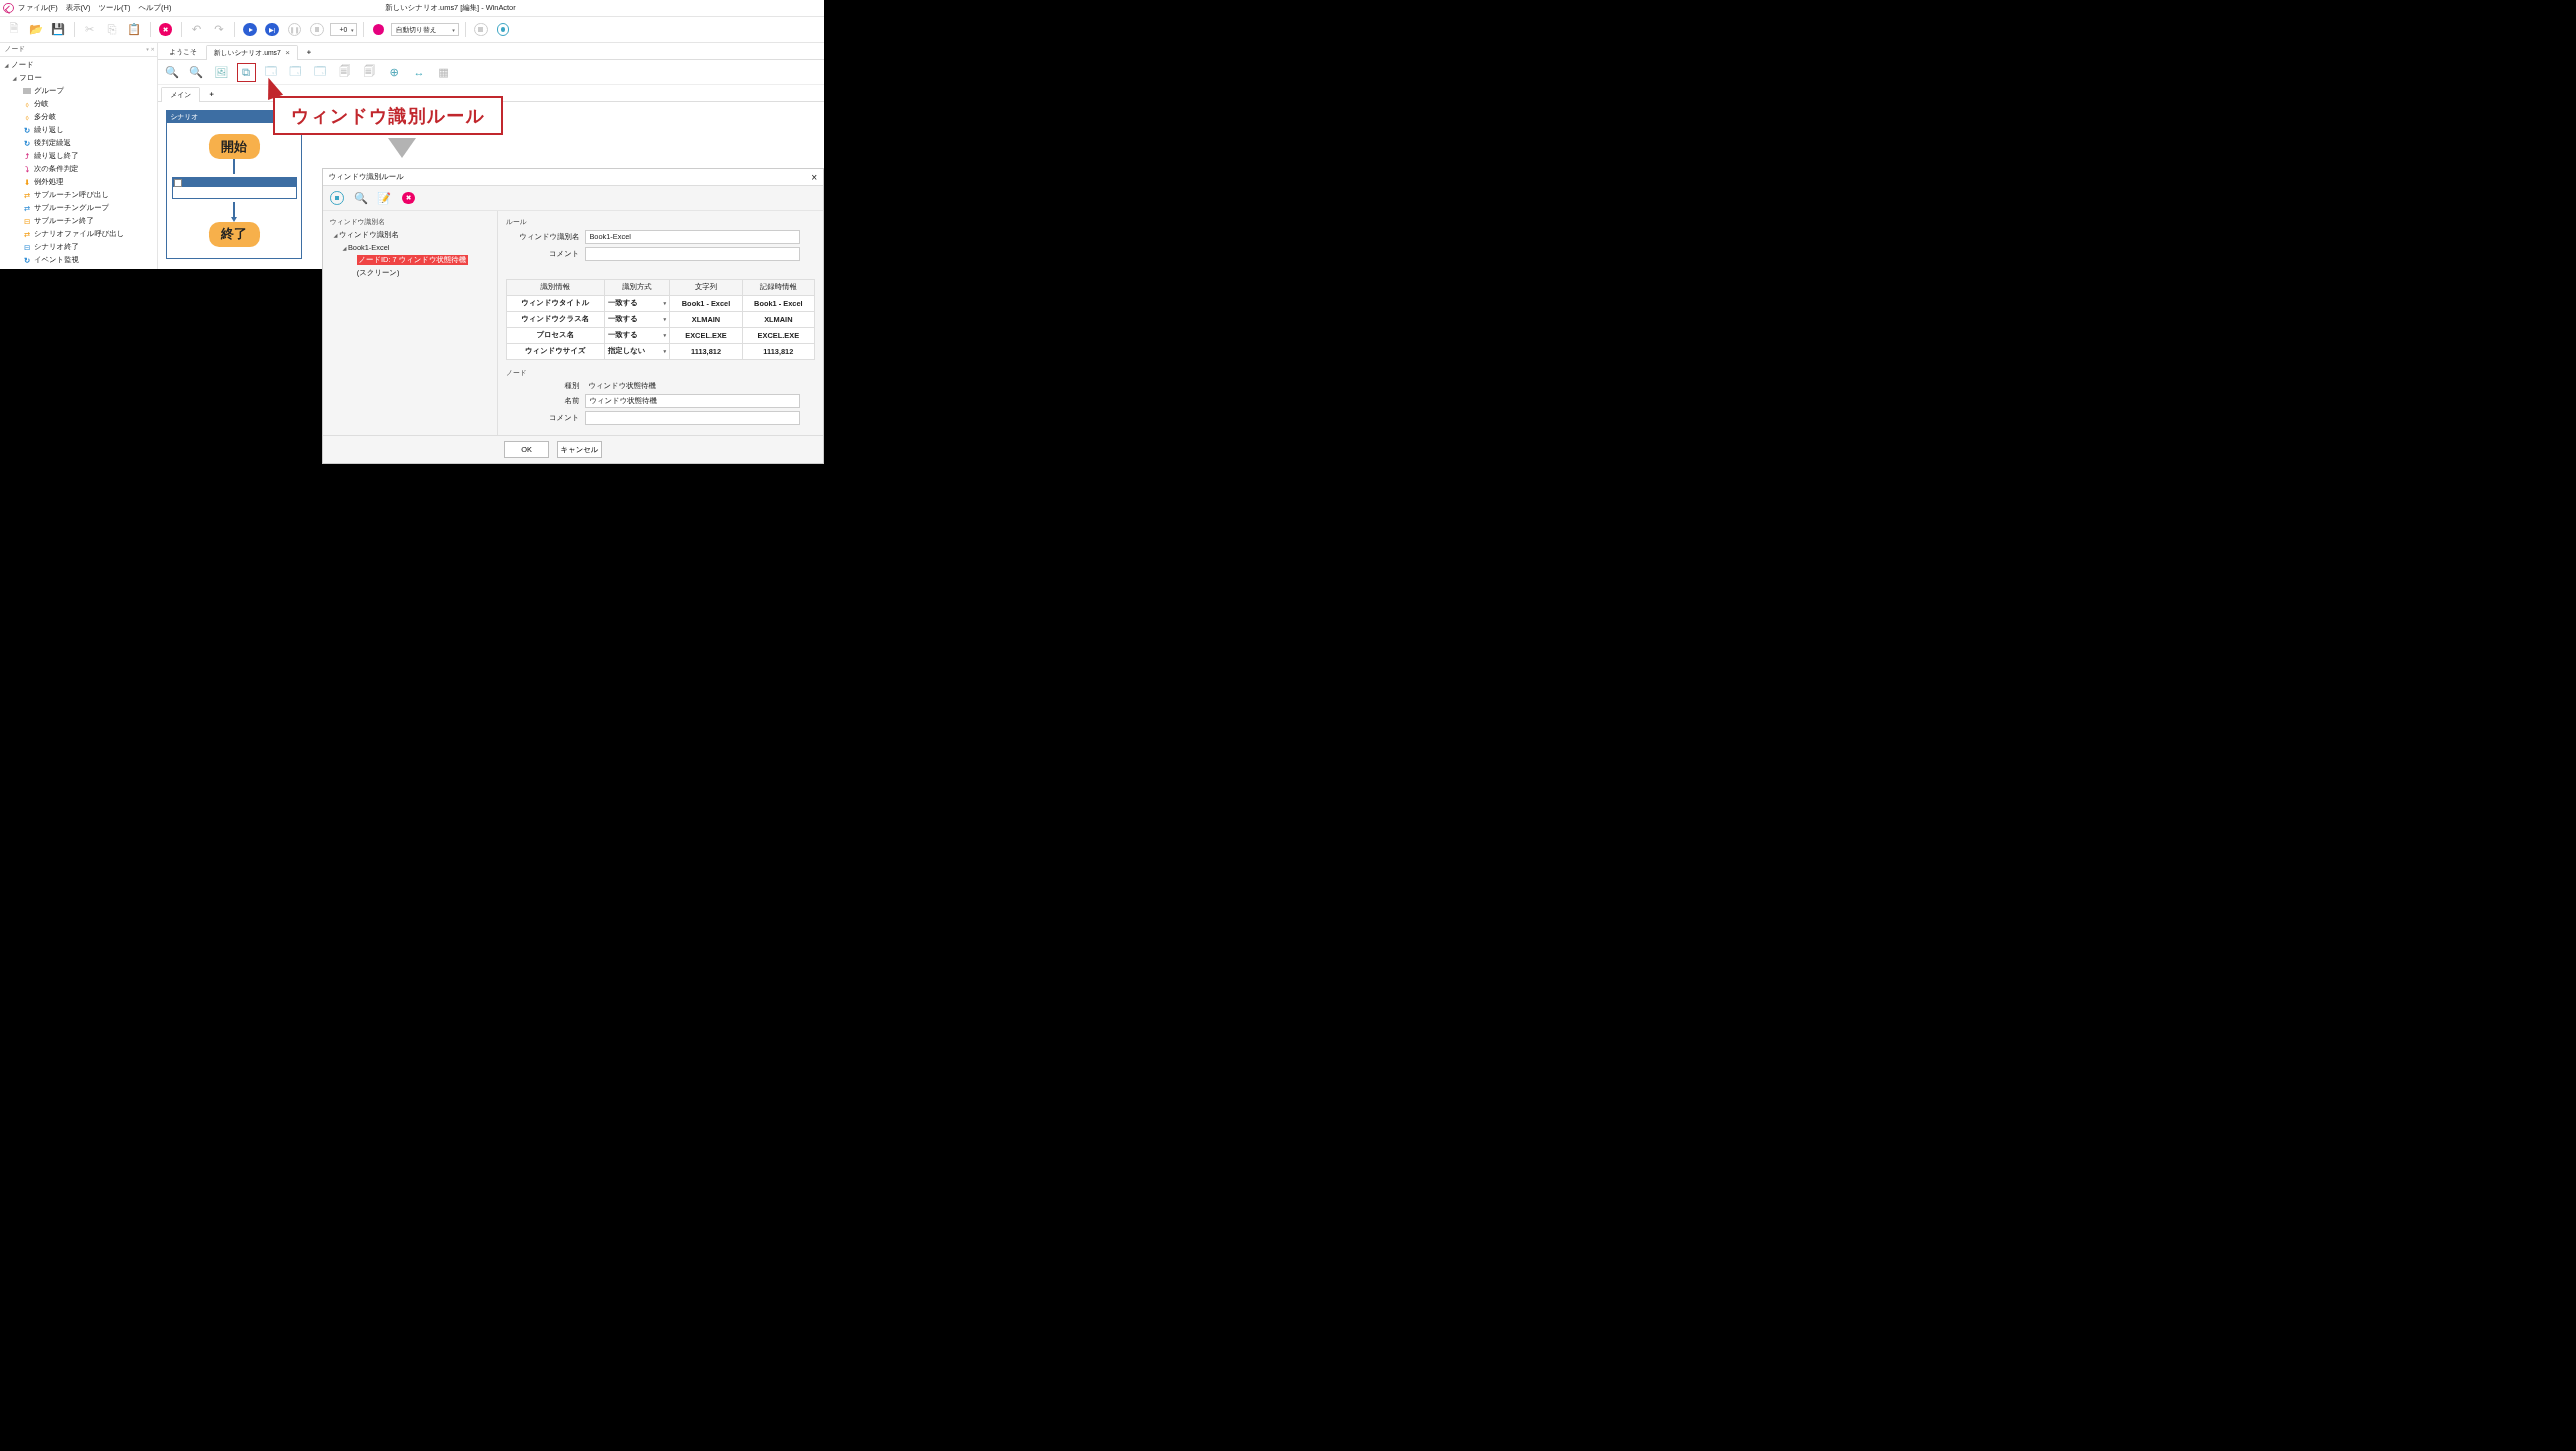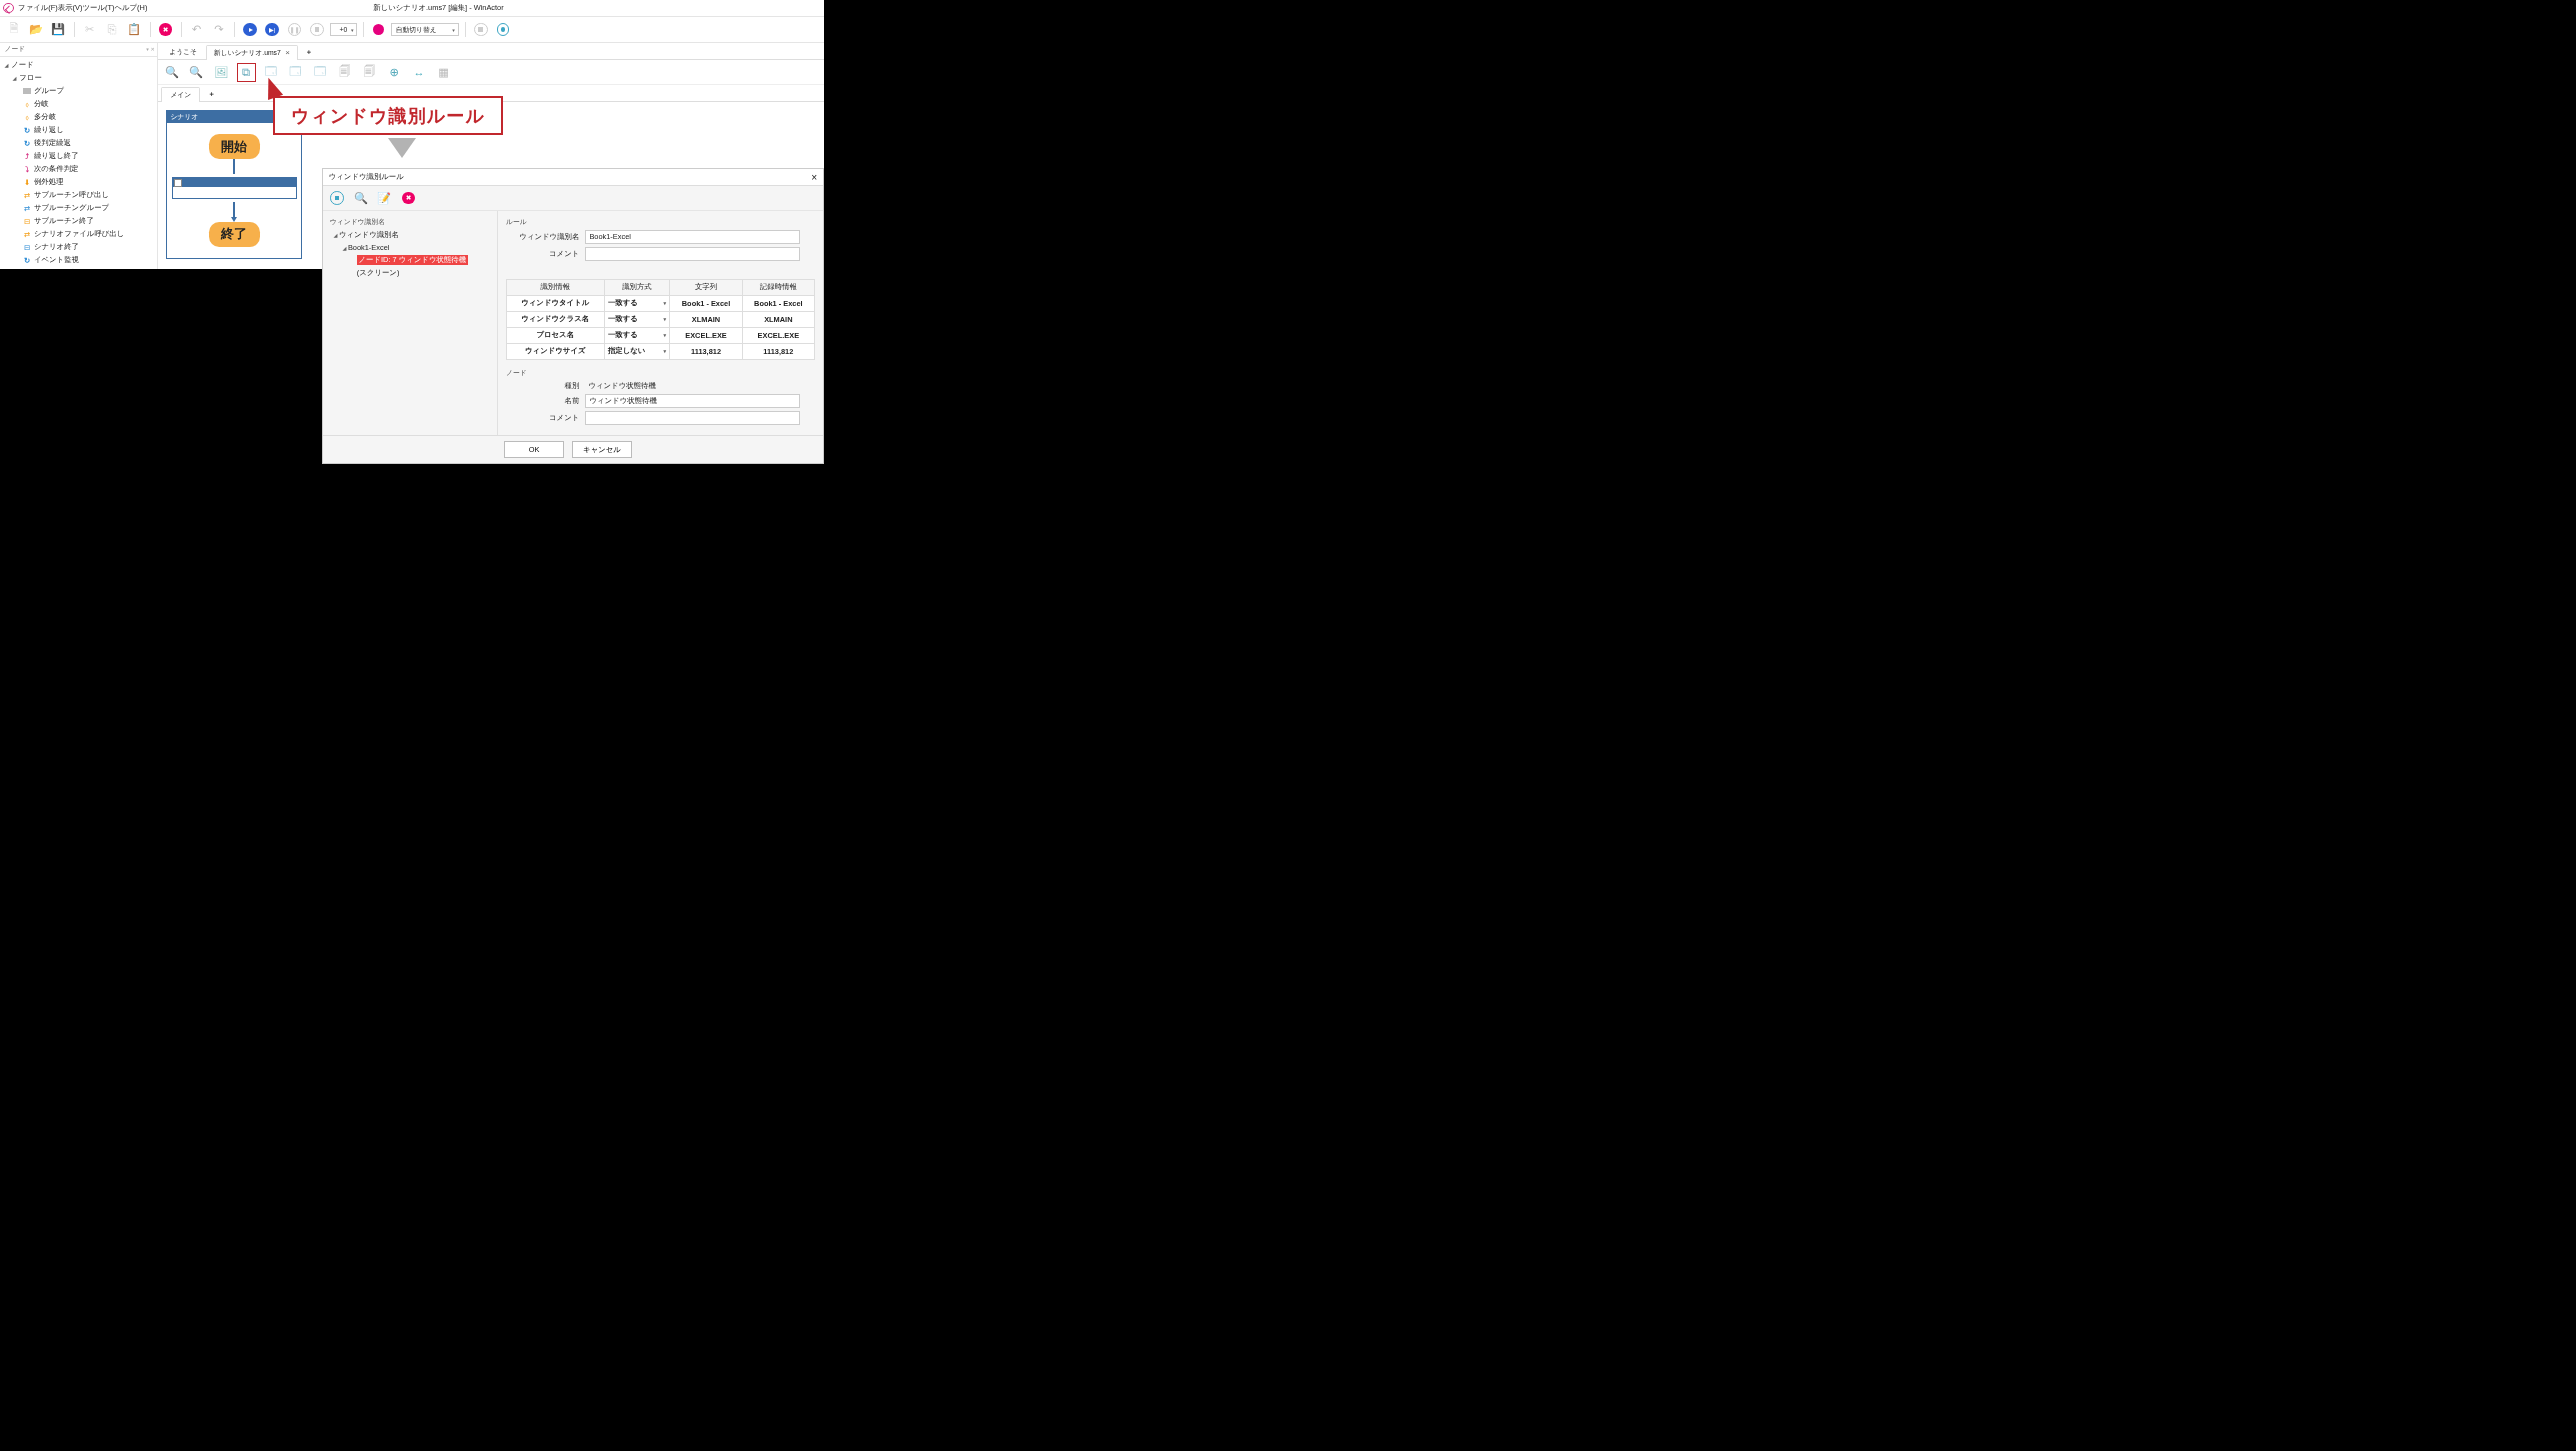--- a/index.html
+++ b/index.html
@@ -2,21 +2,21 @@
 <html style="font-size:9px"><head>
 <meta charset="utf-8">
 <style>
 * { box-sizing: border-box; margin: 0; padding: 0; font-family: "Meiryo UI", "Yu Gothic UI", sans-serif; }
 body { background: #000; width: 824px; height: 464px; position: relative; overflow: hidden; font-size: 7.4px; color: #222; }
 
 
 .titlebar { background: #fff; height: 17px; display: flex; align-items: center; padding: 0 3.4px; border-bottom: 0.6px solid #e5e5e5; }
 .titlebar .logo { width: 10.2px; height: 10.2px; border: 1.1px solid #d63384; border-radius: 50%; display: flex; align-items: center; justify-content: center; margin-right: 4.5px; position: relative; }
 .titlebar .logo::after { content: ""; position: absolute; width: 4.5px; height: 4.5px; border-left: 1.1px solid #d63384; border-top: 1.1px solid #d63384; transform: rotate(-45deg); left: 1.7px; top: 2.8px; }
-.titlebar .menu { display: flex; }
+.titlebar .menu { display: flex; gap: 8px; }
 .titlebar .menu span { cursor: default; }
 .titlebar .title { flex: 1; text-align: center; }
 
 
 .toolbar { background: #fff; height: 26px; display: flex; align-items: center; padding: 0 4.5px; gap: 3.4px; border-bottom: 0.6px solid #e5e5e5; }
 .toolbar .tbtn { width: 19px; height: 19px; display: flex; align-items: center; justify-content: center; color: #bbb; font-size: 11.3px; }
 .toolbar .sep { width: 0.6px; height: 14.7px; background: #ddd; margin: 0 2.3px; }
 .toolbar .speed { border: 0.6px solid #ccc; height: 13.6px; width: 27px; display: flex; align-items: center; justify-content: center; font-size: 6.8px; position: relative; }
 .toolbar .speed::after { content: "▾"; position: absolute; right: 2.3px; font-size: 5.1px; color: #666; }
 .toolbar .mode { border: 0.6px solid #ccc; height: 13.6px; width: 68px; padding: 0 3.4px; display: flex; align-items: center; font-size: 6.8px; position: relative; }
@@ -79,21 +79,21 @@
 .fieldset-label { font-size: 6.8px; color: #444; margin-bottom: 3.4px; }
 .field-row { display: flex; align-items: center; margin-bottom: 3.4px; }
 .field-row label { width: 79px; text-align: right; padding-right: 5.7px; font-size: 7.4px; }
 .field-row .inp { flex: 1; max-width: 215px; height: 13.6px; border: 0.6px solid #ccc; background: #fff; padding: 0 3.4px; display: flex; align-items: center; font-size: 7.4px; }
 .rule-table { width: 100%; border-collapse: collapse; margin: 18px 0 8px; font-size: 7.4px; }
 .rule-table th, .rule-table td { border: 0.6px solid #ddd; padding: 2.3px 3.4px; height: 16px; background: #fff; text-align: center; font-weight: bold; }
 .rule-table th { background: #f5f5f5; text-align: center; font-weight: normal; }
 .rule-table .sel { display: flex; align-items: center; justify-content: space-between; }
 .rule-table .sel::after { content: "▾"; font-size: 5.1px; color: #666; margin-left: 3.4px; }
 .dlg-footer { height: 28px; display: flex; align-items: center; justify-content: flex-start; padding: 0 8px; gap: 8px; border-top: 0.6px solid #ddd; background: #f5f5f5; padding-left: 181px; }
-.dlg-footer button { width: 60px; height: 17px; background: #fff; border: 0.6px solid #bbb; font-size: 7.4px; }
+.dlg-footer button { width: 45px; height: 17px; background: #fff; border: 0.6px solid #bbb; font-size: 7.4px; }
 
 
 .c-new::before{content:"🗎";color:#ccc}
 .c-open::before{content:"📂";color:#4da3d4}
 .c-save::before{content:"💾";color:#ccc}
 .c-cut::before{content:"✂";color:#ccc}
 .c-copy::before{content:"⎘";color:#ccc}
 .c-paste::before{content:"📋";color:#ccc}
 .c-close::before{content:"✖";color:#fff;background:#e06;border-radius:50%;width:12.5px;height:12.5px;display:flex;align-items:center;justify-content:center;font-size:6.8px}
 .c-undo::before{content:"↶";color:#bbb}

